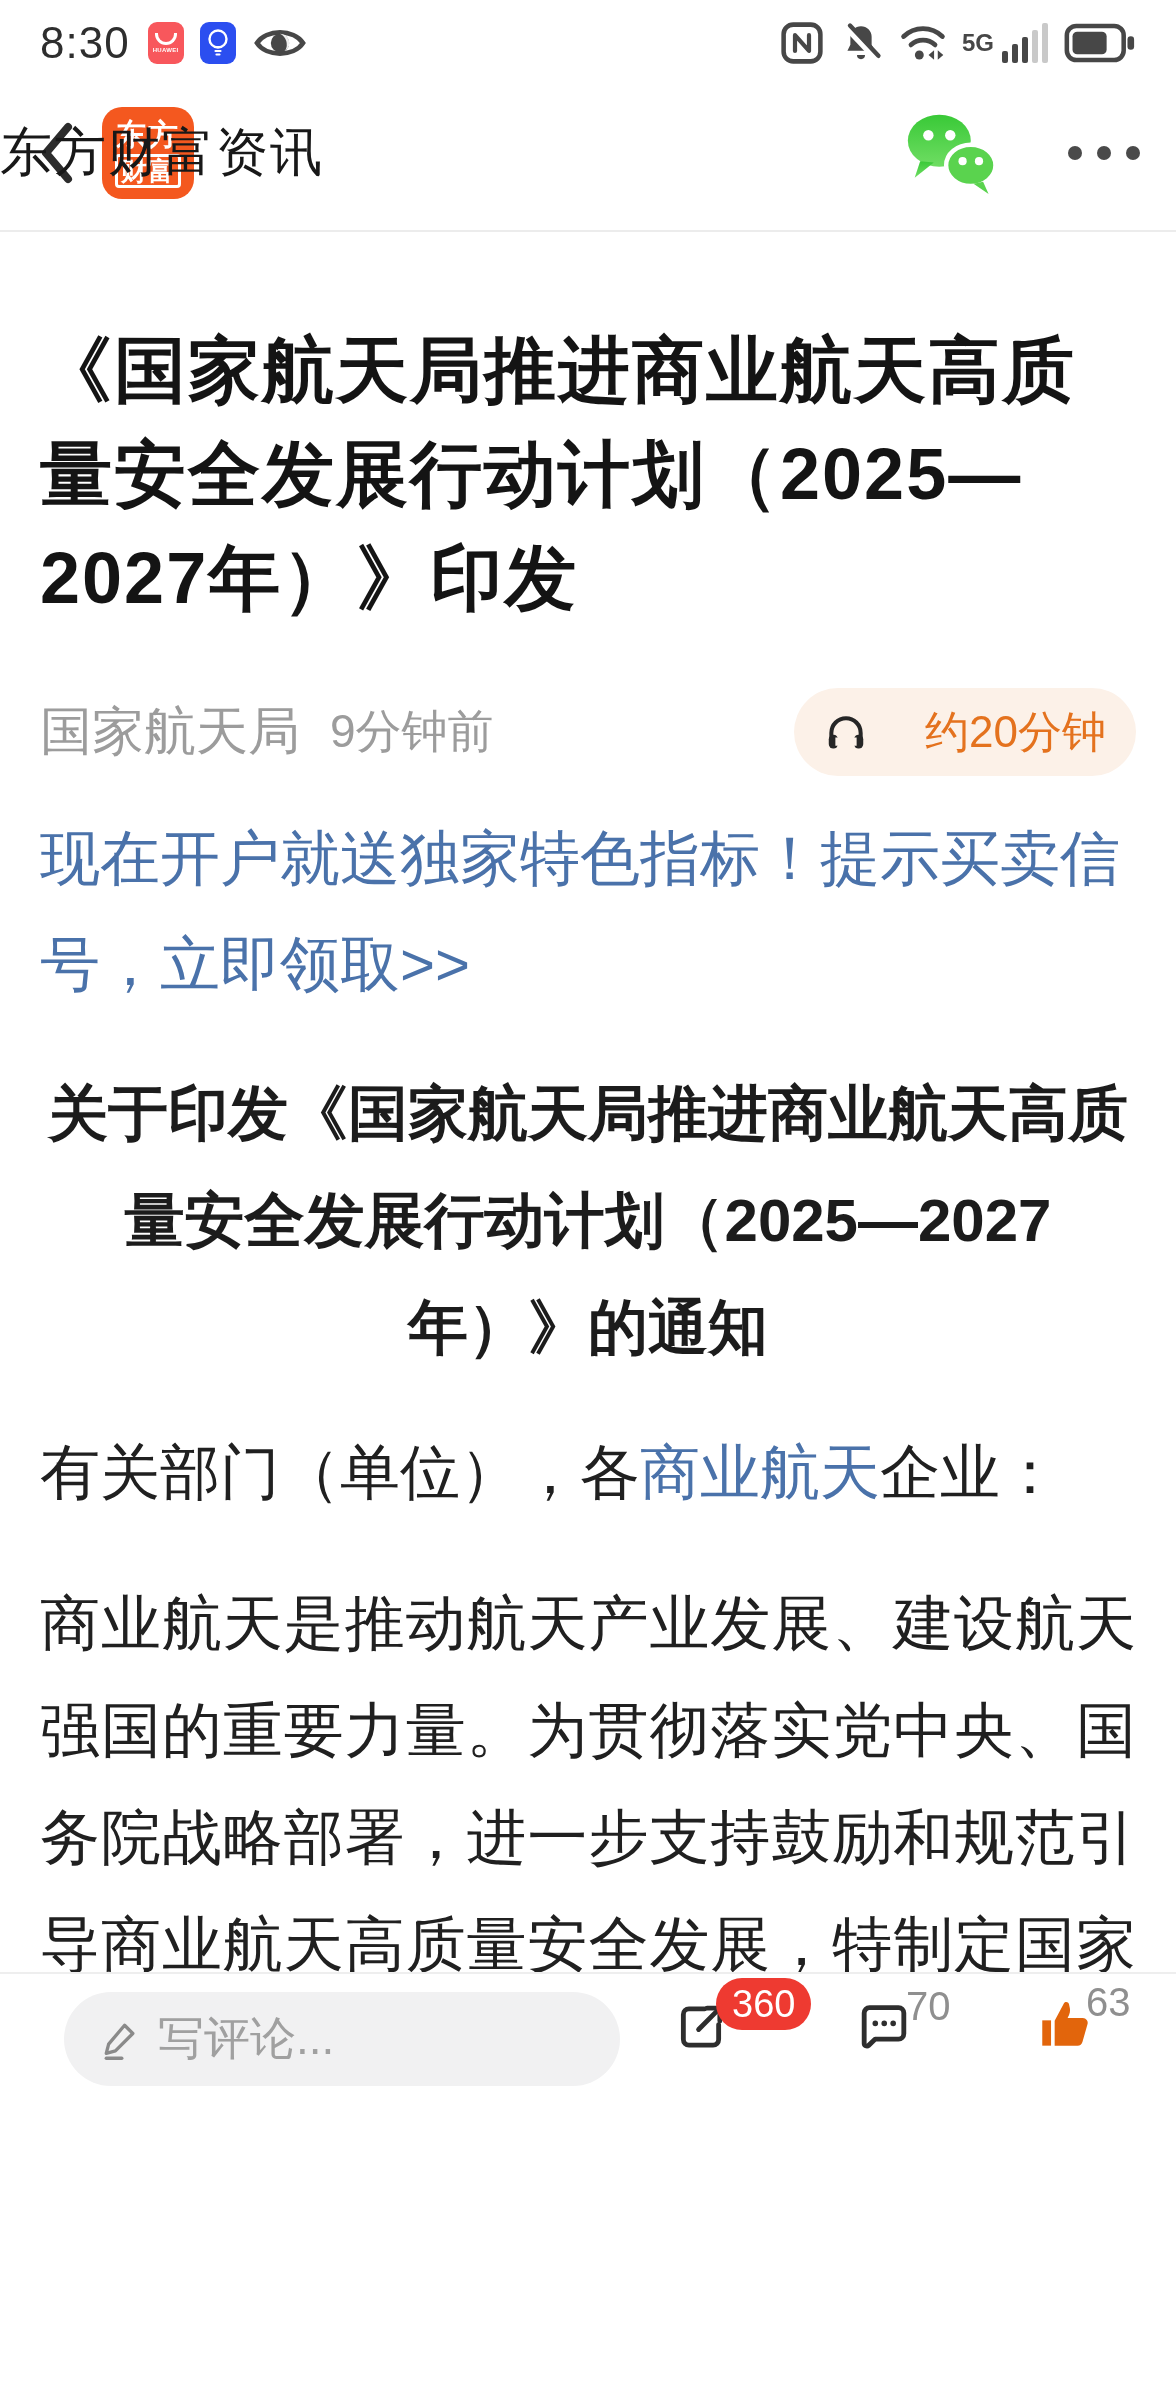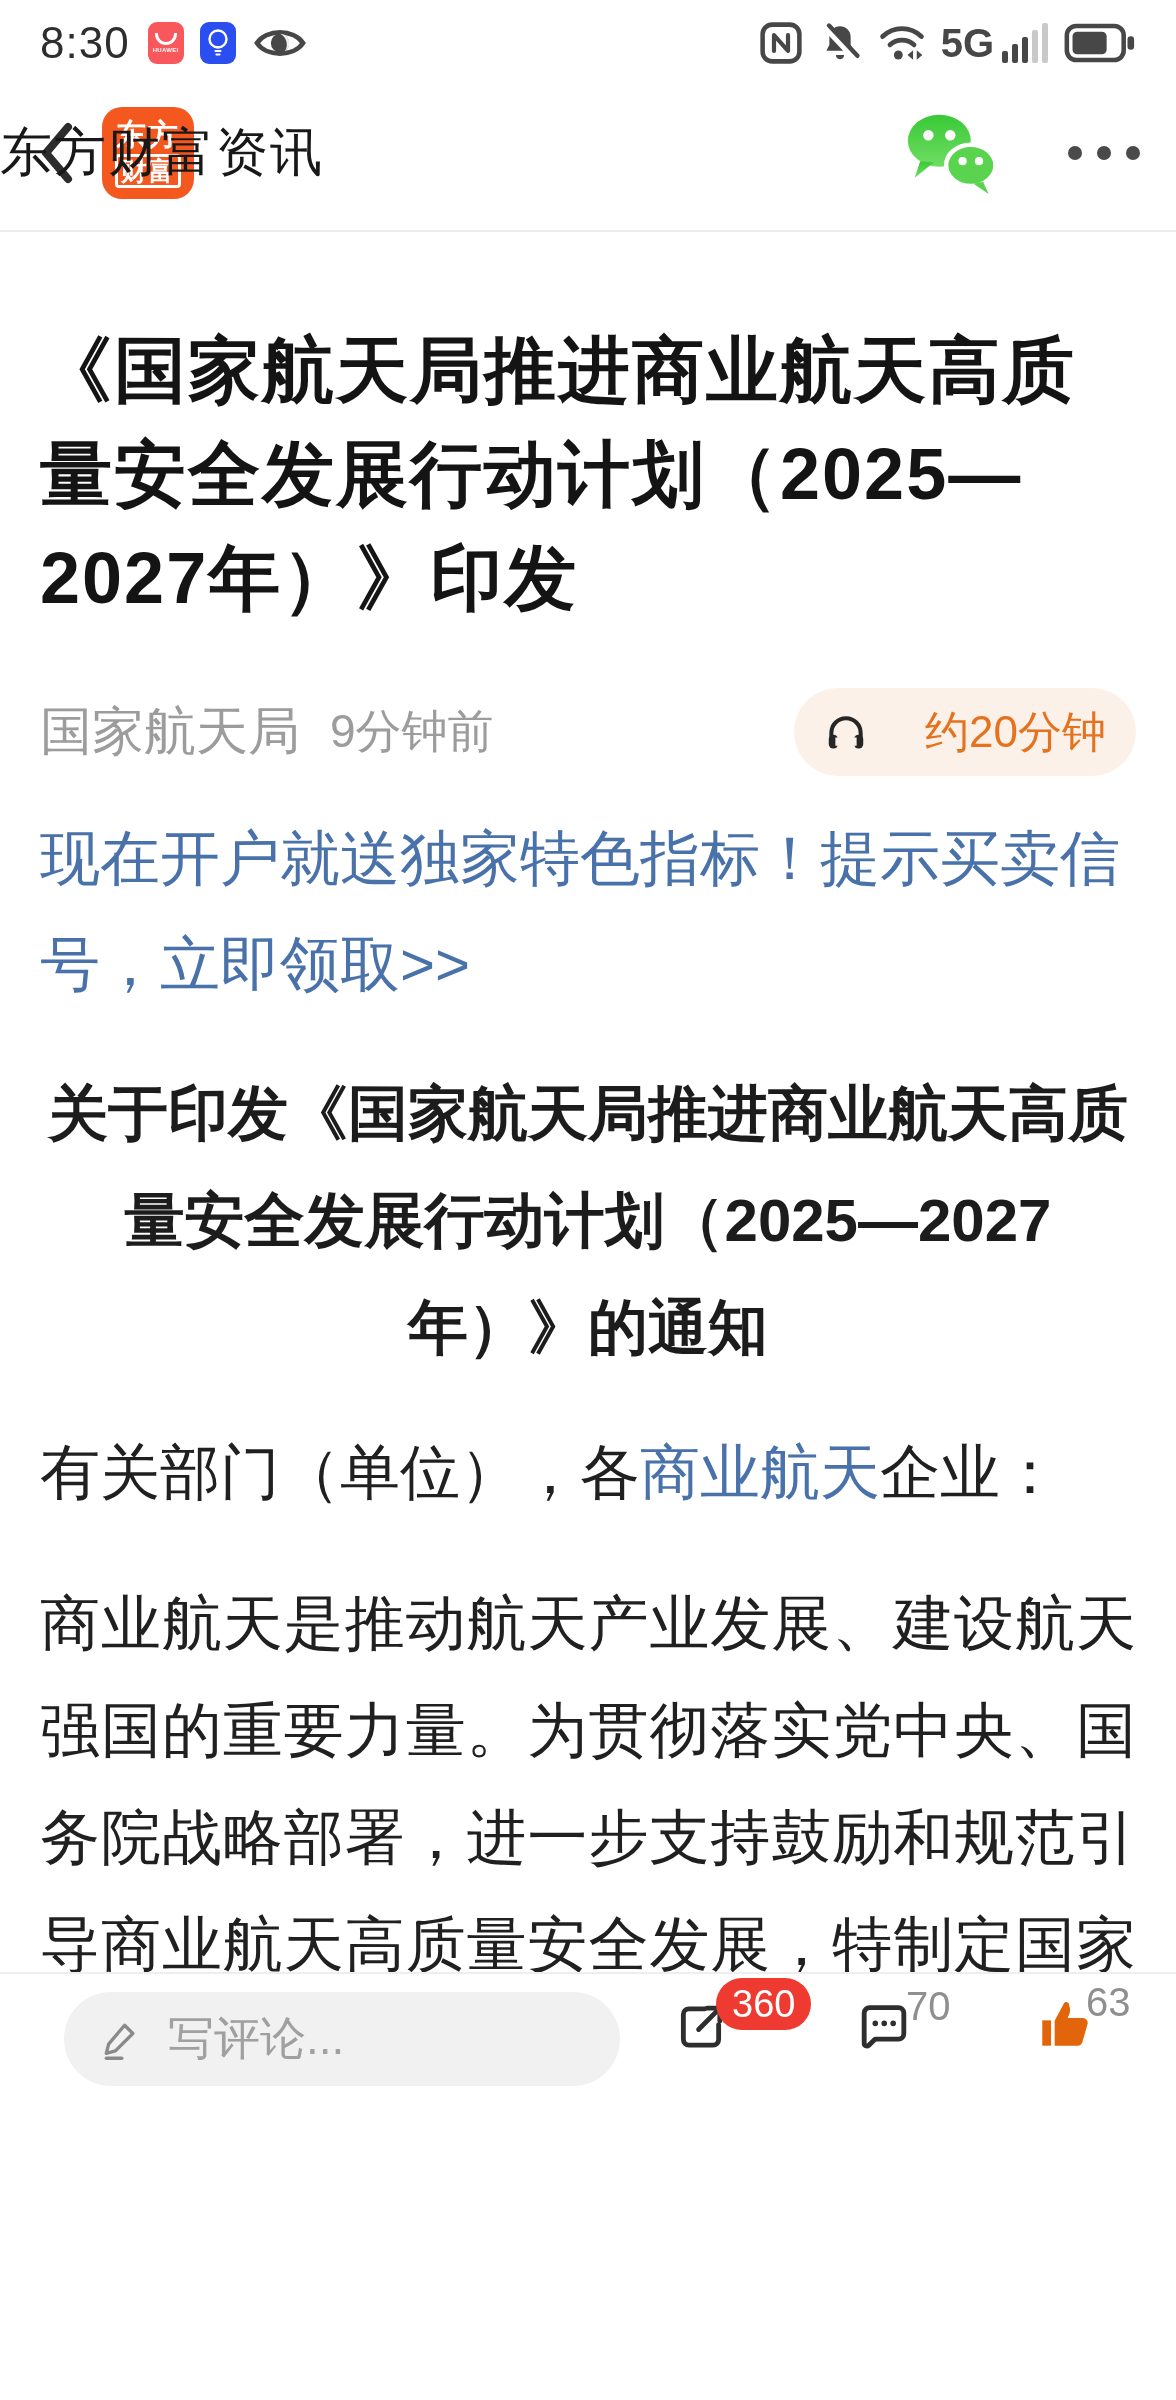--- a/index.html
+++ b/index.html
@@ -10,21 +10,21 @@
   
   .status-bar{position:absolute;top:0;left:0;right:0;height:76px;display:flex;align-items:center;justify-content:space-between;padding:10px 40px 0 40px;box-sizing:border-box;}
   .sb-left,.sb-right{display:flex;align-items:center;}
   .sb-time{font-size:44px;color:#2e2e2e;font-weight:500;letter-spacing:1px;margin-right:18px;}
   .sb-app{width:36px;height:42px;border-radius:9px;margin-right:16px;display:flex;flex-direction:column;align-items:center;justify-content:center;}
   .sb-app.red{background:#F8575C;}
   .smile{width:16px;height:9px;border:3px solid #fff;border-top:none;border-radius:0 0 16px 16px;margin-bottom:2px;}
   .hw-txt{font-size:6px;color:#fff;font-weight:700;letter-spacing:.3px;}
   .sb-app.blue{background:#2B4EF0;margin-right:18px;}
   .sb-right svg{margin-left:16px;}
-  .sb-5g{font-size:40px;font-weight:700;color:#474747;margin-left:15px;}
+  .sb-5g{font-size:24px;font-weight:700;color:#474747;margin-left:15px;}
   .bars{display:flex;align-items:flex-end;margin-left:4px;}
   .bars i{display:block;width:6px;margin-left:4px;border-radius:2px;background:#474747;}
   .bars i.light{background:#c9c9c9;}
   
   .nav-bar{position:absolute;top:76px;left:0;right:0;height:156px;border-bottom:2px solid #ececec;display:flex;align-items:center;padding:0 36px;box-sizing:border-box;}
   .nav-title{position:absolute;left:0;right:0;text-align:left;font-size:52px;font-weight:500;color:#181818;letter-spacing:2px;pointer-events:none;}
   .back-btn{width:60px;height:80px;display:flex;align-items:center;}
   .logo{width:92px;height:92px;border-radius:20px;background:#F4581F;color:#fff;display:flex;flex-direction:column;align-items:center;justify-content:center;margin-left:6px;font-weight:700;}
   .logo .l1{font-size:30px;line-height:32px;letter-spacing:2px;}
   .logo .l2{font-size:26px;line-height:28px;border:3px solid #fff;border-radius:4px;padding:0 3px;margin-top:3px;letter-spacing:1px;text-align:right;}
@@ -39,21 +39,21 @@
   .meta-row .tm{font-size:46px;color:#9c9c9c;margin-left:30px;}
   .listen-badge{margin-left:auto;height:88px;background:#FCF1E8;border-radius:44px;display:flex;align-items:center;padding:0 30px;gap:45px;}
   .listen-badge span{font-size:44px;color:#E4721E;margin-left:12px;font-weight:500;}
   .promo{margin:30px 0 0 0;font-size:60px;line-height:106px;color:#4a72aa;}
   .article h2{margin:42px 0 0 0;font-size:60px;line-height:107px;font-weight:700;color:#1c1c1c;text-align:center;}
   .salutation{margin:38px 0 0 0;font-size:60px;line-height:107px;color:#202020;}
   .inline-link{color:#4a72aa;text-decoration:none;text-align:center;}
   .body-text{margin:44px 0 0 0;font-size:60px;line-height:107px;color:#202020;text-align:justify;}
   
   .bottom-bar{position:absolute;left:0;right:0;bottom:0;height:130px;background:#fff;border-top:2px solid #eeeeee;}
-  .comment-input{position:absolute;left:64px;top:18px;width:556px;height:94px;border-radius:47px;background:#F1F1F2;display:flex;align-items:center;padding-left:34px;box-sizing:border-box;gap:10px;}
+  .comment-input{position:absolute;left:64px;top:18px;width:556px;height:94px;border-radius:47px;background:#F1F1F2;display:flex;align-items:center;padding-left:34px;box-sizing:border-box;}
   .comment-input .placeholder{font-size:46px;color:#a0a0a0;margin-left:16px;}
   .action{position:absolute;top:24px;}
   .action .count{position:absolute;top:-14px;left:52px;font-size:40px;color:#8f8f8f;white-space:nowrap;}
   .badge{position:absolute;top:-20px;left:44px;height:52px;line-height:52px;background:#EE3A31;color:#fff;font-size:38px;border-radius:26px;padding:0 16px;font-weight:500;}
 </style>
 </head>
 <body>
 
 <div class="screen">
 

